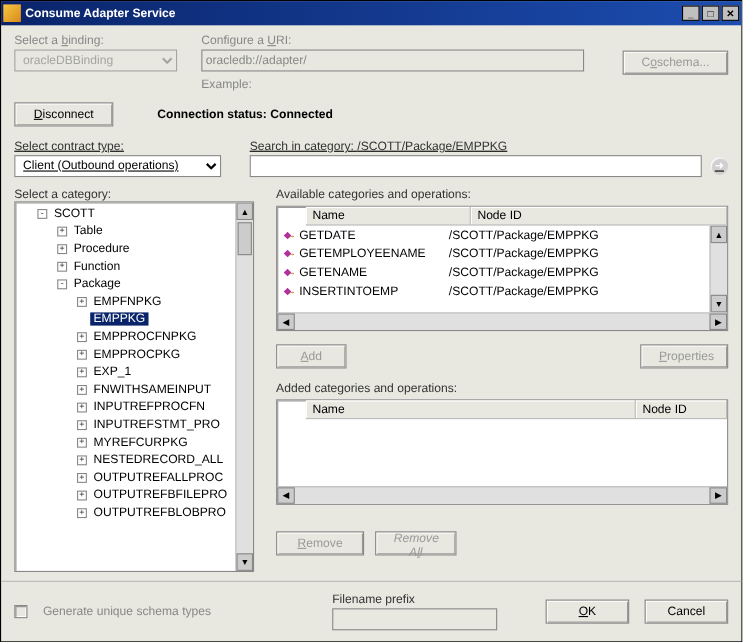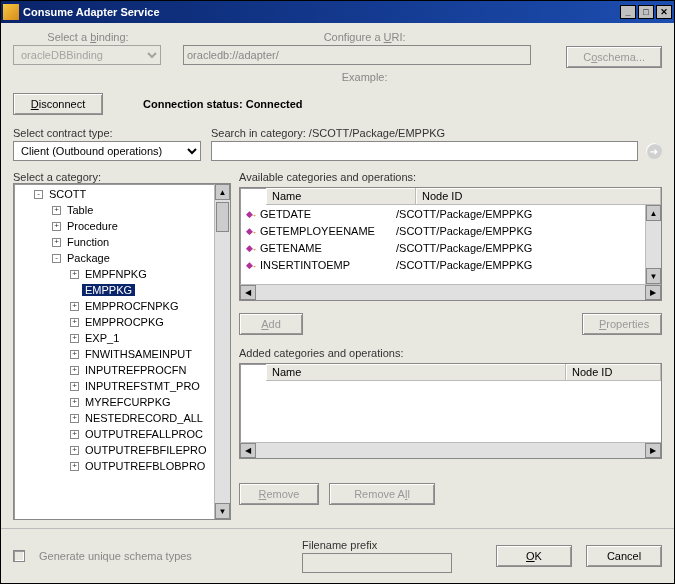--- a/index.html
+++ b/index.html
@@ -6,29 +6,29 @@
   body { margin: 0; background: #fff; }
   .window { width: 675px; height: 584px; border: 1px solid #000; background: #e8e8e0; display: flex; flex-direction: column; }
   .titlebar { height: 22px; background: linear-gradient(to right, #0a246a, #1c4db0); display: flex; align-items: center; padding: 0 2px; }
   .titlebar-icon { width: 16px; height: 16px; background: linear-gradient(135deg,#f7c843,#d88a1a); margin-right: 4px; }
   .titlebar-text { color: #fff; font-weight: bold; flex: 1; }
   .winbtn { width: 16px; height: 14px; background: #c0c0c0; border: 1px solid #000; margin-left: 2px; display: flex; align-items: center; justify-content: center; font-size: 9px; font-weight: bold; cursor: pointer; }
   .content { flex: 1; padding: 8px 12px; display: flex; flex-direction: column; gap: 4px; overflow: hidden; }
   .row { display: flex; gap: 20px; align-items: flex-start; }
   .col { display: flex; flex-direction: column; gap: 2px; }
   .label { color: #333; }
-  .label.disabled { color: #888; text-align: center; }
+  .label.disabled { color: #888; }
   .underline { text-decoration: underline; text-decoration-color: inherit; }
   input[type="text"], select { border: 1px solid #888; background: #fff; height: 20px; padding: 1px 3px; }
   input[disabled], select[disabled] { background: #e8e8e0; color: #888; }
   .btn { border: 1px solid #888; background: #e8e8e0; height: 22px; padding: 0 16px; cursor: pointer; box-shadow: 1px 1px 0 #fff inset, -1px -1px 0 #999 inset; }
   .btn:disabled { color: #999; cursor: default; }
   .statusrow { display: flex; align-items: center; gap: 40px; margin: 6px 0 8px 0; }
   .statustext { font-weight: bold; }
-  .midgrid { display: flex; gap: 8px; flex: 1; min-height: 0; }
+  .midgrid { display: flex; gap: 20px; flex: 1; min-height: 0; }
   .leftcol { width: 218px; display: flex; flex-direction: column; }
   .rightcol { flex: 1; display: flex; flex-direction: column; gap: 4px; min-width: 0; }
   .treebox { flex: 1; border: 1px solid #888; background: #fff; overflow: hidden; display: flex; box-shadow: inset 1px 1px 0 #999; }
   .tree { flex: 1; overflow: auto; padding: 2px 0 2px 2px; white-space: nowrap; }
   .tree-row { display: flex; align-items: center; height: 16px; }
   .exp { width: 9px; height: 9px; border: 1px solid #888; display: inline-flex; align-items: center; justify-content: center; font-size: 8px; line-height: 1; margin-right: 3px; color:#333; background:#fff; cursor: pointer; }
   .exp.empty { border:none; }
   .node-label { padding: 0 3px; }
   .node-label.selected { background: #0a246a; color:#fff; }
   .listbox { border: 1px solid #888; background:#fff; display:flex; flex-direction:column; box-shadow: inset 1px 1px 0 #999; }
@@ -84,21 +84,21 @@
       <div class="col" style="padding-top:15px;">
         <button class="btn" disabled=""><span>C</span><span class="underline">o</span><span>schema...</span></button>
       </div>
     </div>
 
     <div class="statusrow">
       <button class="btn" style="width:90px;"><span class="underline">D</span><span>isconnect</span></button>
       <span><span class="statustext">Connection status:</span> <span class="statustext">Connected</span></span>
     </div>
 
-    <div class="row" style="gap:8px;">
+    <div class="row" style="gap:24px;text-decoration:underline;">
       <div class="col" style="width:190px;">
         <span class="label">Select contract type:</span>
         <select style="width:188px;">
           <option>Client (Outbound operations)</option>
         </select>
       </div>
       <div class="col" style="flex:1;">
         <span class="label"><span>Search in category: </span><span>/SCOTT/Package/EMPPKG</span></span>
         <div class="searchrow">
           <input type="text" style="flex: 1 1 0%;" value="">
@@ -247,21 +247,21 @@
             </div>
           <div class="hsb">
             <div class="arrow">◀</div>
               <div class="track"></div>
               <div class="arrow">▶</div>
           </div>
         </div>
 
         <div class="btnrow" style="margin-top:20px;">
           <button class="btn" disabled="" style="width:80px;"><span class="underline">R</span><span>emove</span></button>
-          <button class="btn" disabled="" style="width:106px;"><span>Remove A</span><span class="underline">l</span><span>l</span></button>
+          <button class="btn" disabled="" style="width:74px;font-style:italic;"><span>Remove A</span><span class="underline">l</span><span>l</span></button>
         </div>
       </div>
     </div>
   </div>
 
   <div class="bottom">
     <div class="chk"></div>
     <span class="label disabled">Generate unique schema types</span>
     <div class="spacer"></div>
     <div class="fileprefix">

